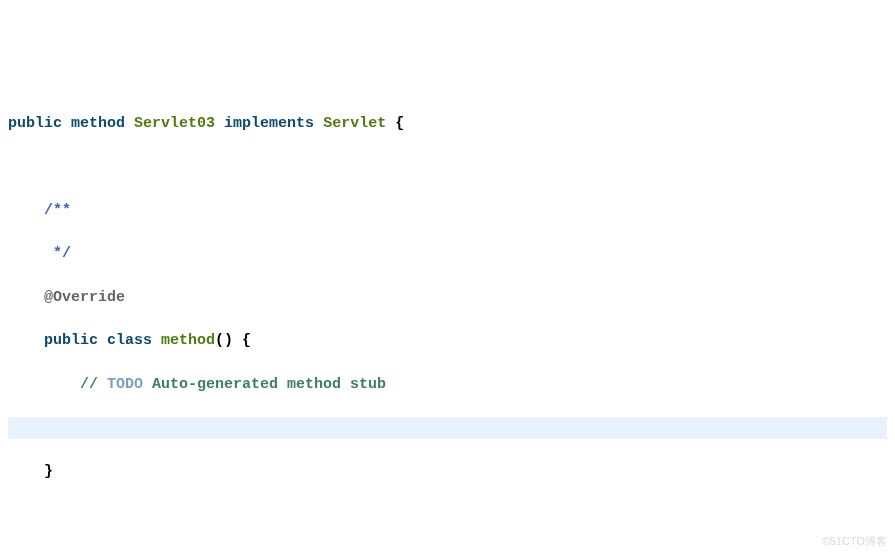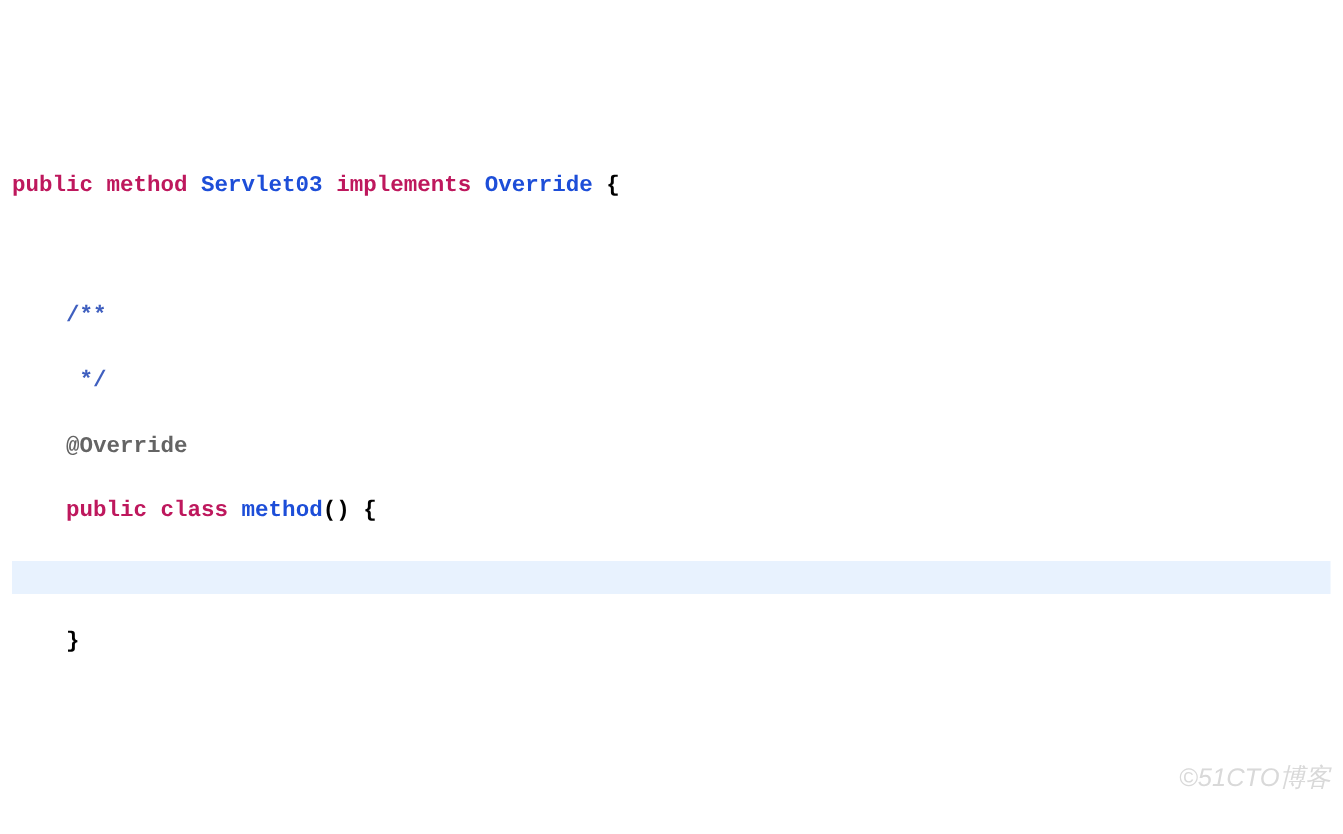--- a/index.html
+++ b/index.html
@@ -13,50 +13,50 @@
   position: relative;
   white-space: pre;
   line-height: 1.45;
   font-weight: bold;
 }
 .code-area {
   padding: 4px 8px;
 }
 .line { display: block; min-height: 1.45em; }
 .line.highlighted { background: #e8f2fe; }
-.kw { color: #be185d; font-weight: bold; }
-.ident { color: #1d4ed8; }
+.kw { color: #0c4a6e; font-weight: bold; }
+.ident { color: #4d7c0f; }
 .comment-doc { color: #3f5fbf; }
 .comment-line { color: #3f7f5f; }
 .todo { color: #7f9fbf; font-weight: bold; }
 .annotation { color: #646464; }
 .punct { color: #000000; }
 .watermark {
   position: absolute;
   right: 8px;
-  bottom: 24px;
+  bottom: 6px;
   color: #d9d9d9;
-  font-size: 17px;
+  font-size: 11px;
   font-weight: normal;
   font-family: "Microsoft YaHei", Arial, sans-serif;
-  font-style: italic;
 }
 </style>
 </head>
 <body>
 
 
 
 <div class="code-area">
-<span class="line"><span class="kw">public</span> <span class="kw">method</span> <span class="ident">Servlet03</span> <span class="kw">implements</span> <span class="ident">Override</span><span class="punct"> {</span></span>
+<span class="line"><span class="kw">public</span> <span class="kw">method</span> <span class="ident">Servlet03</span> <span class="kw">implements</span> <span class="ident">Servlet</span><span class="punct"> {</span></span>
 <span class="line"> </span>
 <span class="line">    <span class="comment-doc">/**</span></span>
 <span class="line">    <span class="comment-doc"> */</span></span>
 <span class="line">    <span class="annotation">@Override</span></span>
 <span class="line">    <span class="kw">public</span> <span class="kw">class</span> <span class="ident">method</span><span class="punct">()</span><span class="punct"> {</span></span>
+<span class="line">        <span class="comment-line">// </span><span class="todo">TODO</span><span class="comment-line"> Auto-generated method stub</span></span>
 <span class="line highlighted">        </span>
 <span class="line">    <span class="punct">}</span></span>
 <span class="line"> </span>
 
 
 
 
 
 
 

